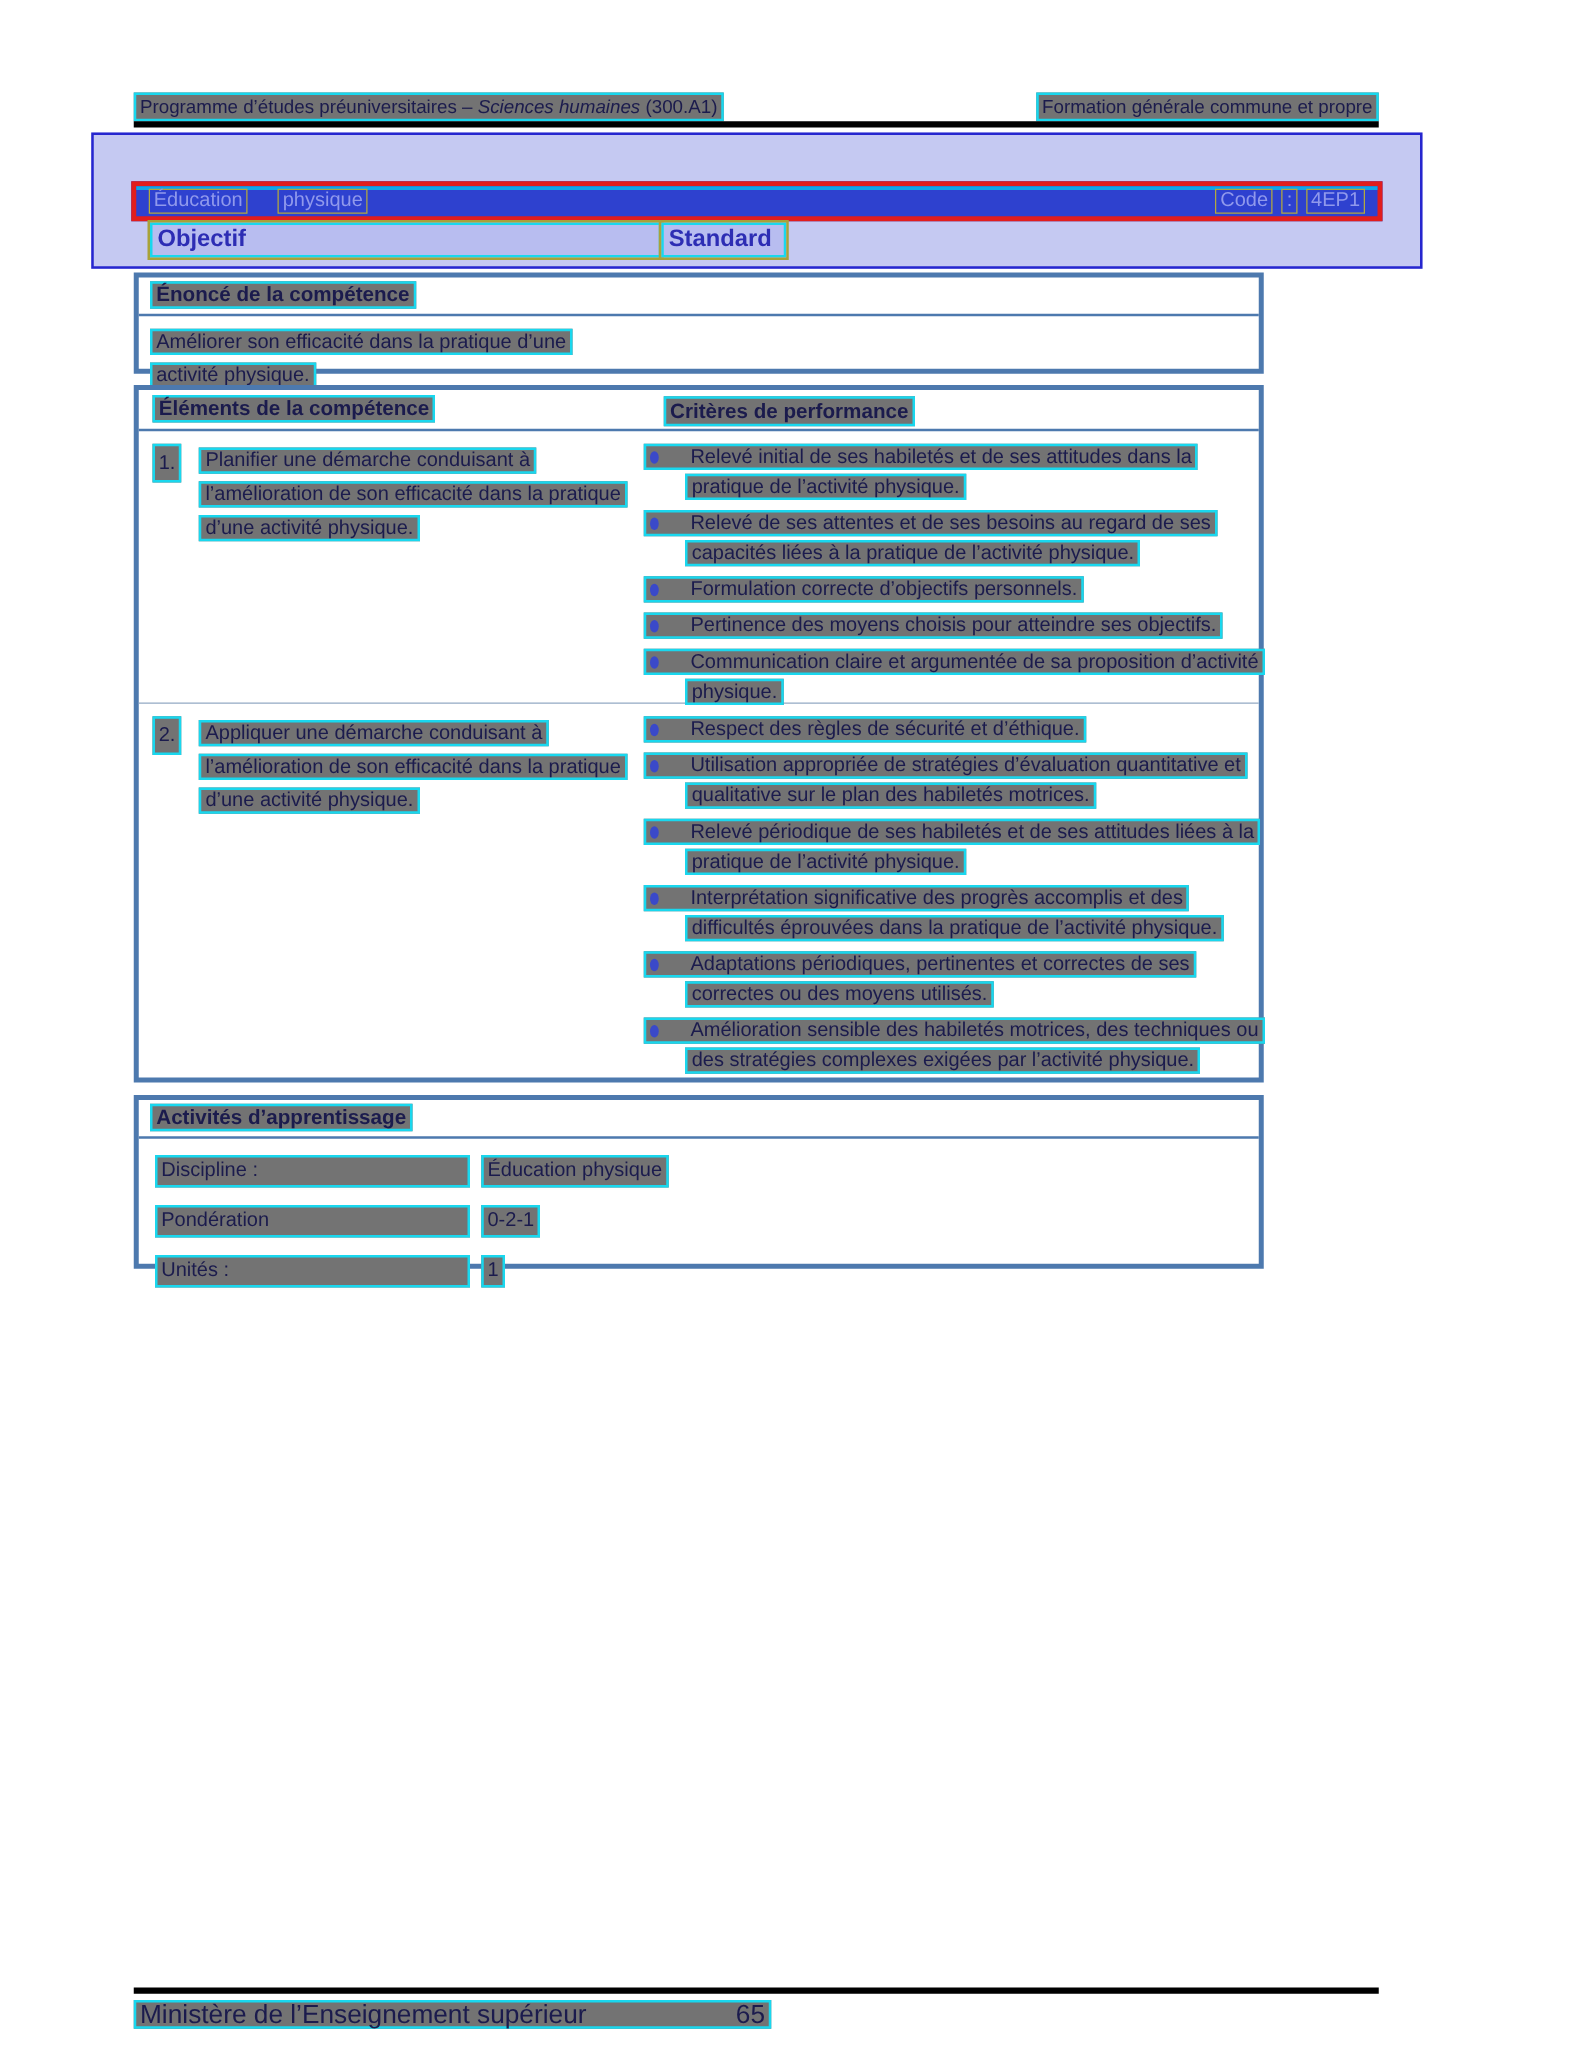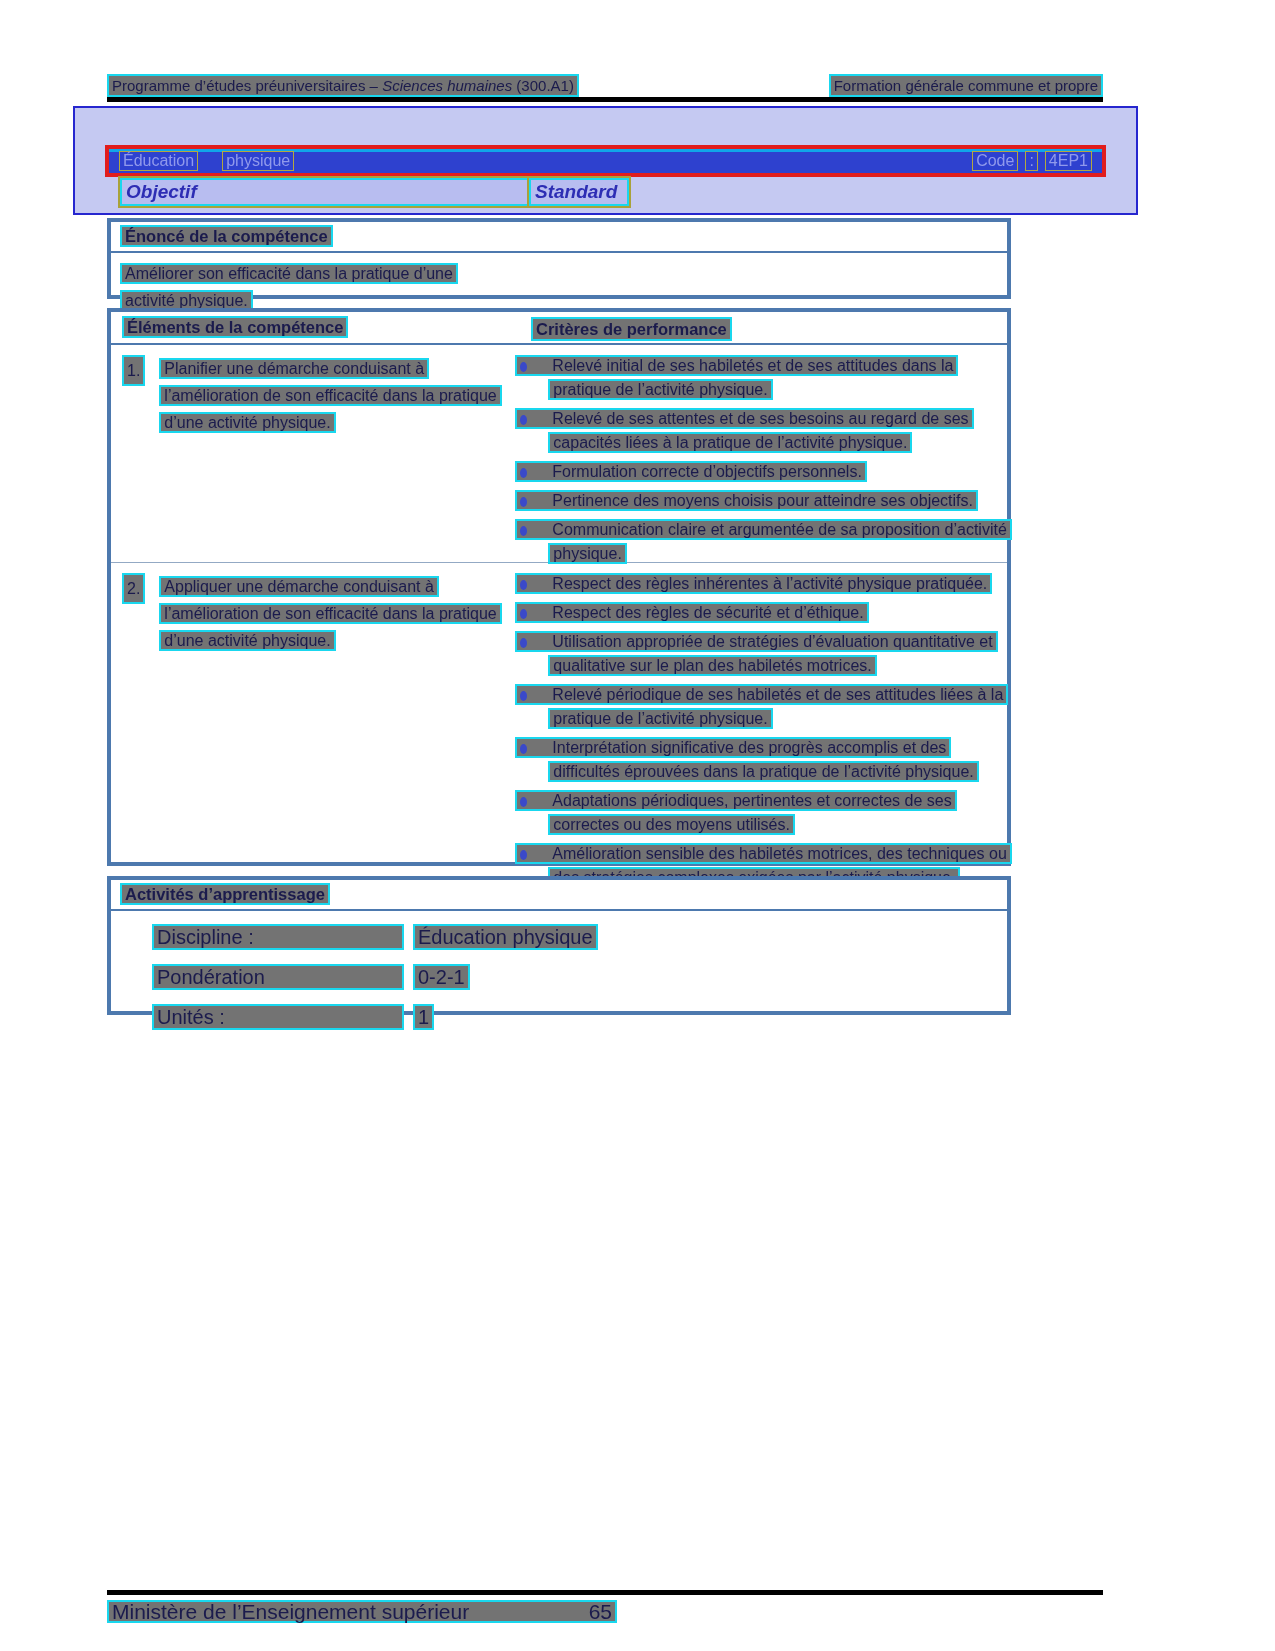--- a/index.html
+++ b/index.html
@@ -40,21 +40,21 @@
   .banner-strip { position:absolute; left:0; top:0; right:0; height:3px; background:#10a6e9; }
   .banner-inner {
     position:relative; display:flex; align-items:center; height:100%;
     padding:0 10px; gap:24px; color:#9099ec; font-size:16px; line-height:18px;
   }
   .bword { border:1px solid #b3a83f; padding:0 3px; white-space:nowrap; }
   .bcode { margin-left:auto; display:flex; gap:7px; }
 
   .big-label {
     position:absolute; top:70px;
-    font-size:19px; font-weight:bold; font-style:italic; color:#2d2db4;
+    font-size:19px; font-weight:bold; color:#2d2db4;
     background:#b8bdf0; border:2px solid #19d7ee; outline:2px solid #a9a23a;
     padding:0 4px; box-sizing:border-box; line-height:24px;
   }
   .obj { left:45px; width:409px; }
   .std { left:454px; width:100px; }
 
   
   .tbl {
     position:absolute; left:107px; width:904px;
     border:4px solid #4d79ae; box-sizing:border-box; background:#ffffff;
@@ -89,21 +89,21 @@
   .crit-list li {
     padding-left:33px; text-indent:-33px;
     line-height:24px; margin:0 0 5px 0;
   }
   .bullet {
     display:inline-block; width:7px; height:10px; border-radius:50%;
     background:#3a49c9; margin-right:25px; vertical-align:-1px;
   }
 
   .act-tbl { top:876px; height:139px; }
-  .act-body { padding:13px 0 0 13px; font-size:20px; line-height:22px;margin-left:28px; }
+  .act-body { padding:13px 0 0 13px; font-size:16px; line-height:22px; }
   .act-row { display:flex; margin-bottom:14px; }
   .act-label { width:252px; box-sizing:border-box; }
   .act-value { margin-left:9px; }
 
   
   .footer-rule { top:1590px; }
   .doc-footer { position:absolute; left:107px; top:1600px; font-size:21px; line-height:19px; }
   .footer-box { display:inline-flex; justify-content:space-between; width:510px; box-sizing:border-box; }
 </style>
 </head>
@@ -166,21 +166,20 @@
     </div>
 
     <div class="comp-row">
       <div class="cell-el">
         <span class="hl num">2.</span>
         <div class="eltext-wrap">
           <span class="hl clone">Appliquer une démarche conduisant à l’amélioration de son efficacité dans la pratique d’une activité physique.</span>
         </div>
       </div>
       <ul class="crit-list">
-        <li><span class="hl clone"><span class="bullet"></span><span>Respect des règles inhérentes à l’activité physique pratiquée.</span></span></li>
         <li><span class="hl clone"><span class="bullet"></span><span>Respect des règles de sécurité et d’éthique.</span></span></li>
         <li><span class="hl clone"><span class="bullet"></span><span>Utilisation appropriée de stratégies d’évaluation quantitative et qualitative sur le plan des habiletés motrices.</span></span></li>
         <li><span class="hl clone"><span class="bullet"></span><span>Relevé périodique de ses habiletés et de ses attitudes liées à la pratique de l’activité physique.</span></span></li>
         <li><span class="hl clone"><span class="bullet"></span><span>Interprétation significative des progrès accomplis et des difficultés éprouvées dans la pratique de l’activité physique.</span></span></li>
         <li><span class="hl clone"><span class="bullet"></span><span>Adaptations périodiques, pertinentes et correctes de ses correctes ou des moyens utilisés.</span></span></li>
         <li><span class="hl clone"><span class="bullet"></span><span>Amélioration sensible des habiletés motrices, des techniques ou des stratégies complexes exigées par l’activité physique.</span></span></li>
       </ul>
     </div>
   </div>
 

